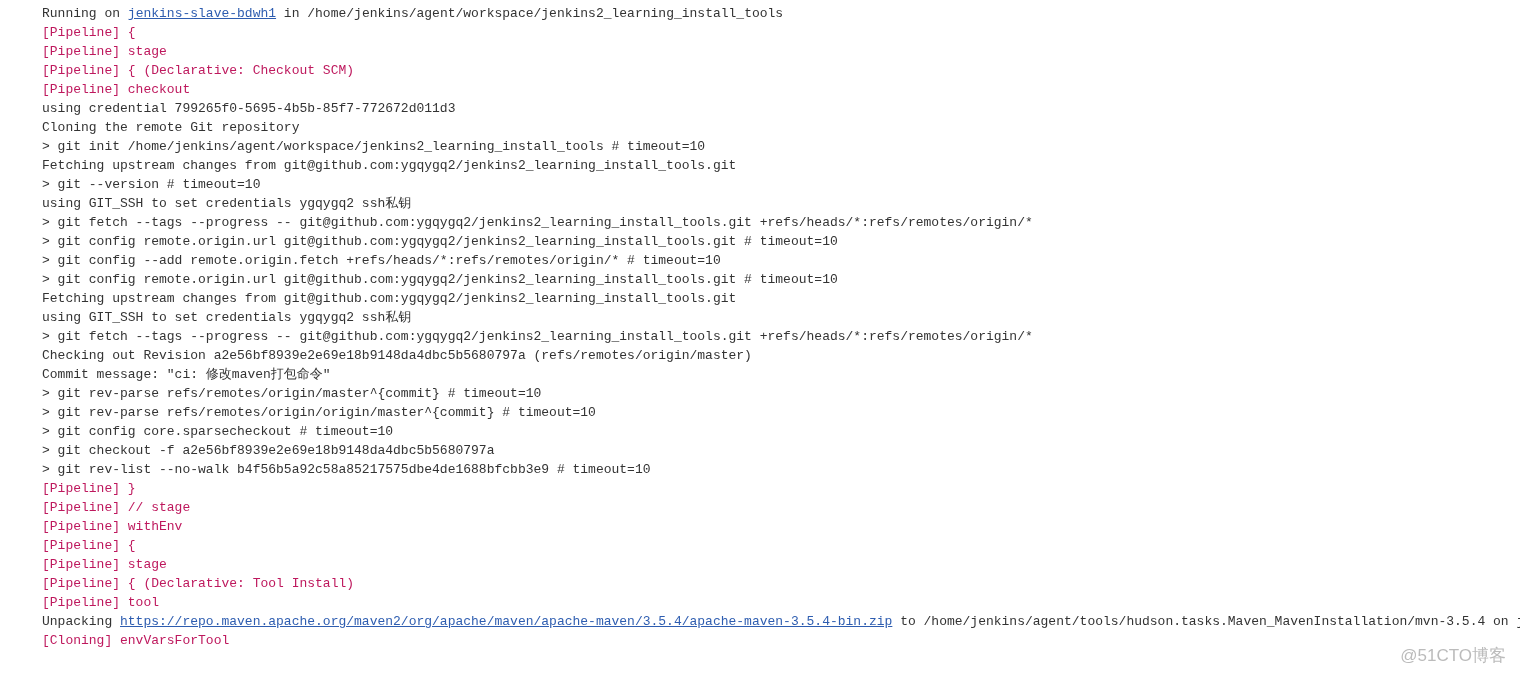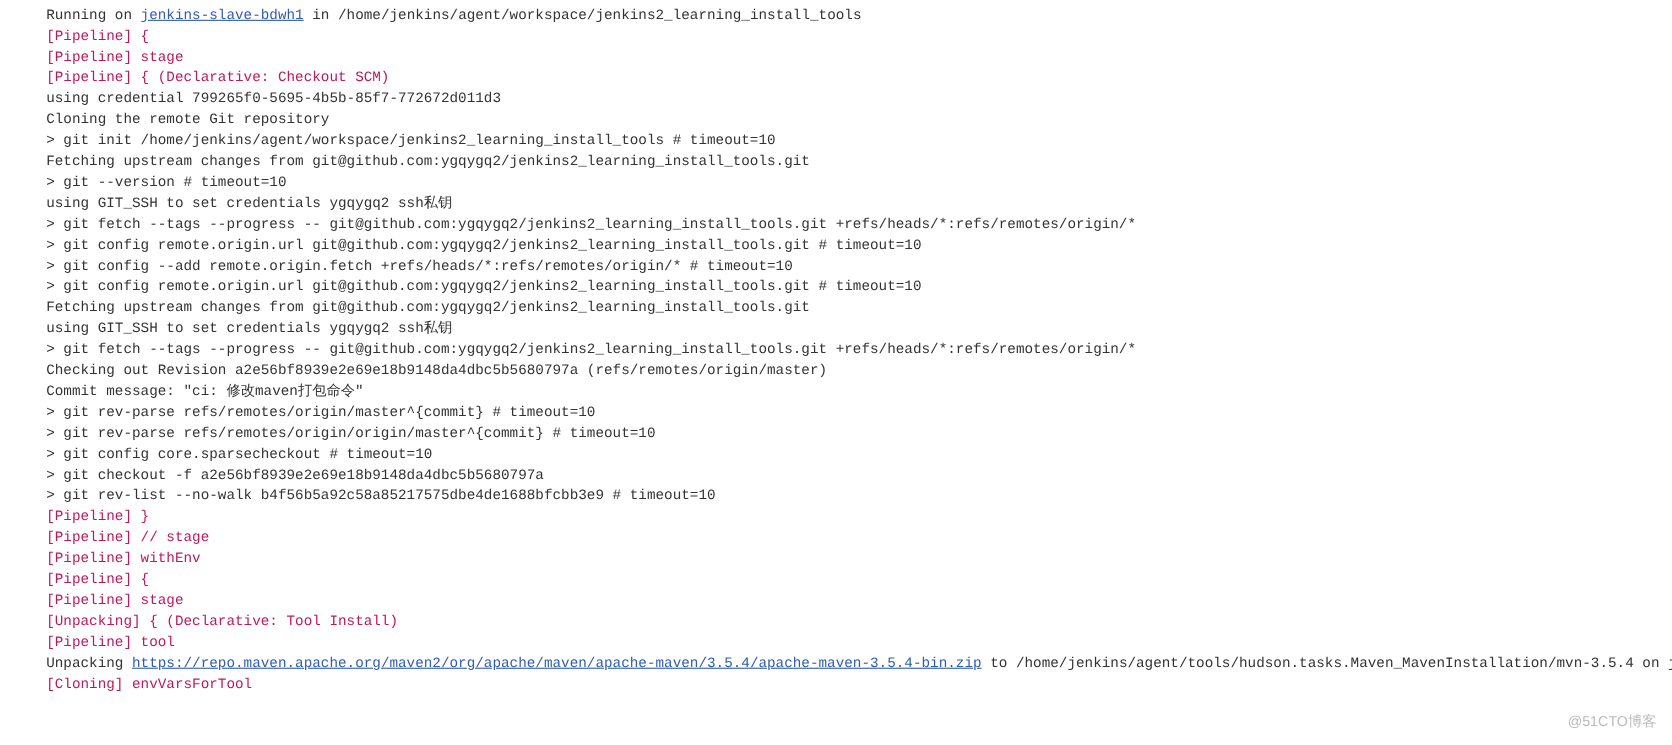--- a/index.html
+++ b/index.html
@@ -26,32 +26,33 @@
       color: #2e5db0;
       text-decoration: underline;
       cursor: pointer;
     }
     .watermark {
       position: fixed;
       right: 14px;
       bottom: 12px;
       color: #bbb;
       font-family: Arial, sans-serif;
-      font-size: 13px;
+      font-size: 17px;
       pointer-events: none;
     }
   </style>
 </head>
 <body>
 
 <div id="console">
     <div class="log-line"><span>Running on </span><span class="link">jenkins-slave-bdwh1</span><span> in /home/jenkins/agent/workspace/jenkins2_learning_install_tools</span></div>
     <div class="log-line"><span class="gray">[Pipeline] {</span></div>
     <div class="log-line"><span class="gray">[Pipeline] stage</span></div>
     <div class="log-line"><span class="gray">[Pipeline] { (Declarative: Checkout SCM)</span></div>
+    <div class="log-line"><span class="gray">[Pipeline] checkout</span></div>
     <div class="log-line"><span>using credential 799265f0-5695-4b5b-85f7-772672d011d3</span></div>
     <div class="log-line"><span>Cloning the remote Git repository</span></div>
     <div class="log-line"><span> &gt; git init /home/jenkins/agent/workspace/jenkins2_learning_install_tools # timeout=10</span></div>
     <div class="log-line"><span>Fetching upstream changes from git@github.com:ygqygq2/jenkins2_learning_install_tools.git</span></div>
     <div class="log-line"><span> &gt; git --version # timeout=10</span></div>
     <div class="log-line"><span>using GIT_SSH to set credentials ygqygq2 ssh私钥</span></div>
     <div class="log-line"><span> &gt; git fetch --tags --progress -- git@github.com:ygqygq2/jenkins2_learning_install_tools.git +refs/heads/*:refs/remotes/origin/*</span></div>
     <div class="log-line"><span> &gt; git config remote.origin.url git@github.com:ygqygq2/jenkins2_learning_install_tools.git # timeout=10</span></div>
     <div class="log-line"><span> &gt; git config --add remote.origin.fetch +refs/heads/*:refs/remotes/origin/* # timeout=10</span></div>
     <div class="log-line"><span> &gt; git config remote.origin.url git@github.com:ygqygq2/jenkins2_learning_install_tools.git # timeout=10</span></div>
@@ -63,18 +64,18 @@
     <div class="log-line"><span> &gt; git rev-parse refs/remotes/origin/master^{commit} # timeout=10</span></div>
     <div class="log-line"><span> &gt; git rev-parse refs/remotes/origin/origin/master^{commit} # timeout=10</span></div>
     <div class="log-line"><span> &gt; git config core.sparsecheckout # timeout=10</span></div>
     <div class="log-line"><span> &gt; git checkout -f a2e56bf8939e2e69e18b9148da4dbc5b5680797a</span></div>
     <div class="log-line"><span> &gt; git rev-list --no-walk b4f56b5a92c58a85217575dbe4de1688bfcbb3e9 # timeout=10</span></div>
     <div class="log-line"><span class="gray">[Pipeline] }</span></div>
     <div class="log-line"><span class="gray">[Pipeline] // stage</span></div>
     <div class="log-line"><span class="gray">[Pipeline] withEnv</span></div>
     <div class="log-line"><span class="gray">[Pipeline] {</span></div>
     <div class="log-line"><span class="gray">[Pipeline] stage</span></div>
-    <div class="log-line"><span class="gray">[Unpacking] { (Declarative: Tool Install)</span></div>
+    <div class="log-line"><span class="gray">[Pipeline] { (Declarative: Tool Install)</span></div>
     <div class="log-line"><span class="gray">[Pipeline] tool</span></div>
     <div class="log-line"><span>Unpacking </span><span class="link">https://repo.maven.apache.org/maven2/org/apache/maven/apache-maven/3.5.4/apache-maven-3.5.4-bin.zip</span><span> to /home/jenkins/agent/tools/hudson.tasks.Maven_MavenInstallation/mvn-3.5.4 on jenkins-slave-bdwh1</span></div>
     <div class="log-line"><span class="gray">[Cloning] envVarsForTool</span></div>
   </div>
 <div class="watermark">@51CTO博客</div>
 
 </body></html>

